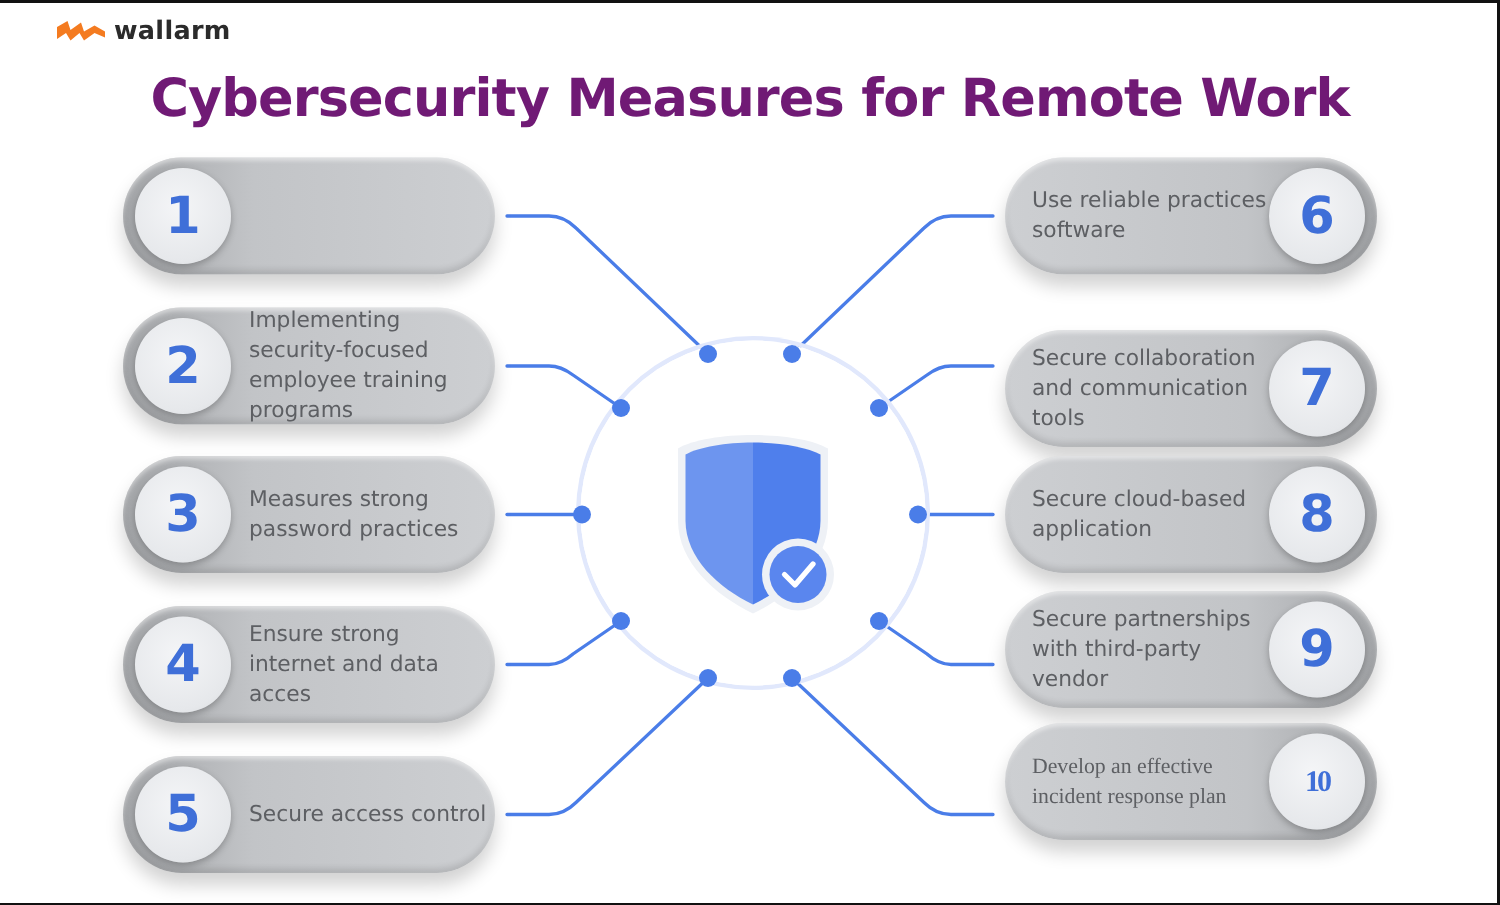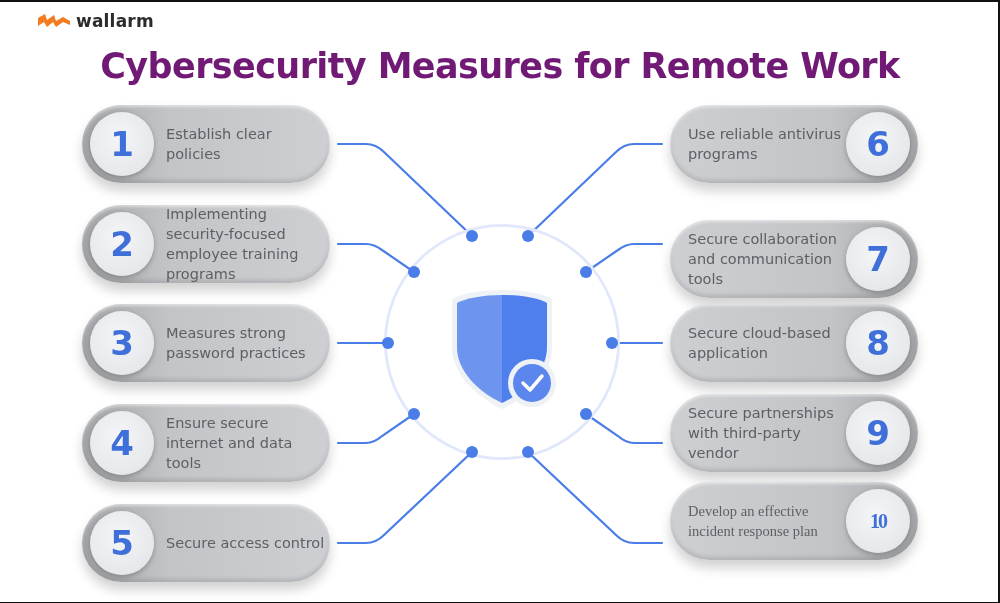--- a/index.html
+++ b/index.html
@@ -79,41 +79,40 @@
     <path d="M55 5 C35 5 15 8 5 14 L5 62 C5 90 30 112 55 124 C80 112 105 90 105 62 L105 14 C95 8 75 5 55 5 Z" fill="#eef1f6"></path>
     <path d="M55 10 C37 10 19 13 10 18 L10 62 C10 87 32 107 55 118 Z" fill="#6d95ef"></path>
     <path d="M55 10 C73 10 91 13 100 18 L100 62 C100 87 78 107 55 118 Z" fill="#4f7fec"></path>
     <circle cx="85" cy="98" r="24" fill="#eef1f6"></circle>
     <circle cx="85" cy="98" r="19" fill="#5a86ee"></circle>
     <path d="M76 98 L83 105 L95 91" fill="none" stroke="#fff" stroke-width="3.5" stroke-linecap="round" stroke-linejoin="round"></path>
   </svg>
 
   <div class="pill left" style="left:82px;top:103px;">
     <div class="num">1</div>
-    <div class="txt">Establish clear policies</div>
   </div>
   <div class="pill left" style="left:82px;top:203px;">
     <div class="num">2</div>
     <div class="txt">Implementing security-focused employee training programs</div>
   </div>
   <div class="pill left" style="left:82px;top:302px;">
     <div class="num">3</div>
     <div class="txt">Measures strong password practices</div>
   </div>
   <div class="pill left" style="left:82px;top:402px;">
     <div class="num">4</div>
-    <div class="txt">Ensure secure internet and data tools</div>
+    <div class="txt">Ensure strong internet and data acces</div>
   </div>
   <div class="pill left" style="left:82px;top:502px;">
     <div class="num">5</div>
     <div class="txt">Secure access control</div>
   </div>
 
   <div class="pill right" style="left:670px;top:103px;">
-    <div class="txt">Use reliable antivirus programs</div>
+    <div class="txt">Use reliable practices software</div>
     <div class="num">6</div>
   </div>
   <div class="pill right" style="left:670px;top:218px;">
     <div class="txt">Secure collaboration and communication tools</div>
     <div class="num">7</div>
   </div>
   <div class="pill right" style="left:670px;top:302px;">
     <div class="txt">Secure cloud-based application</div>
     <div class="num">8</div>
   </div>

